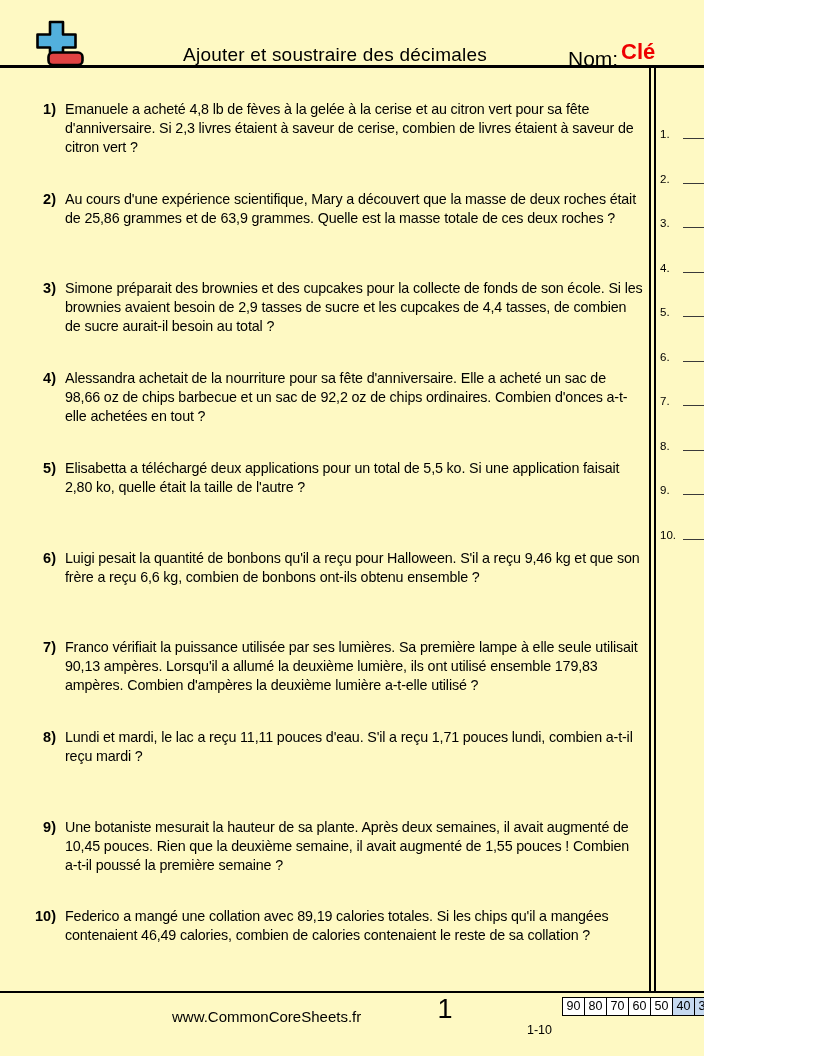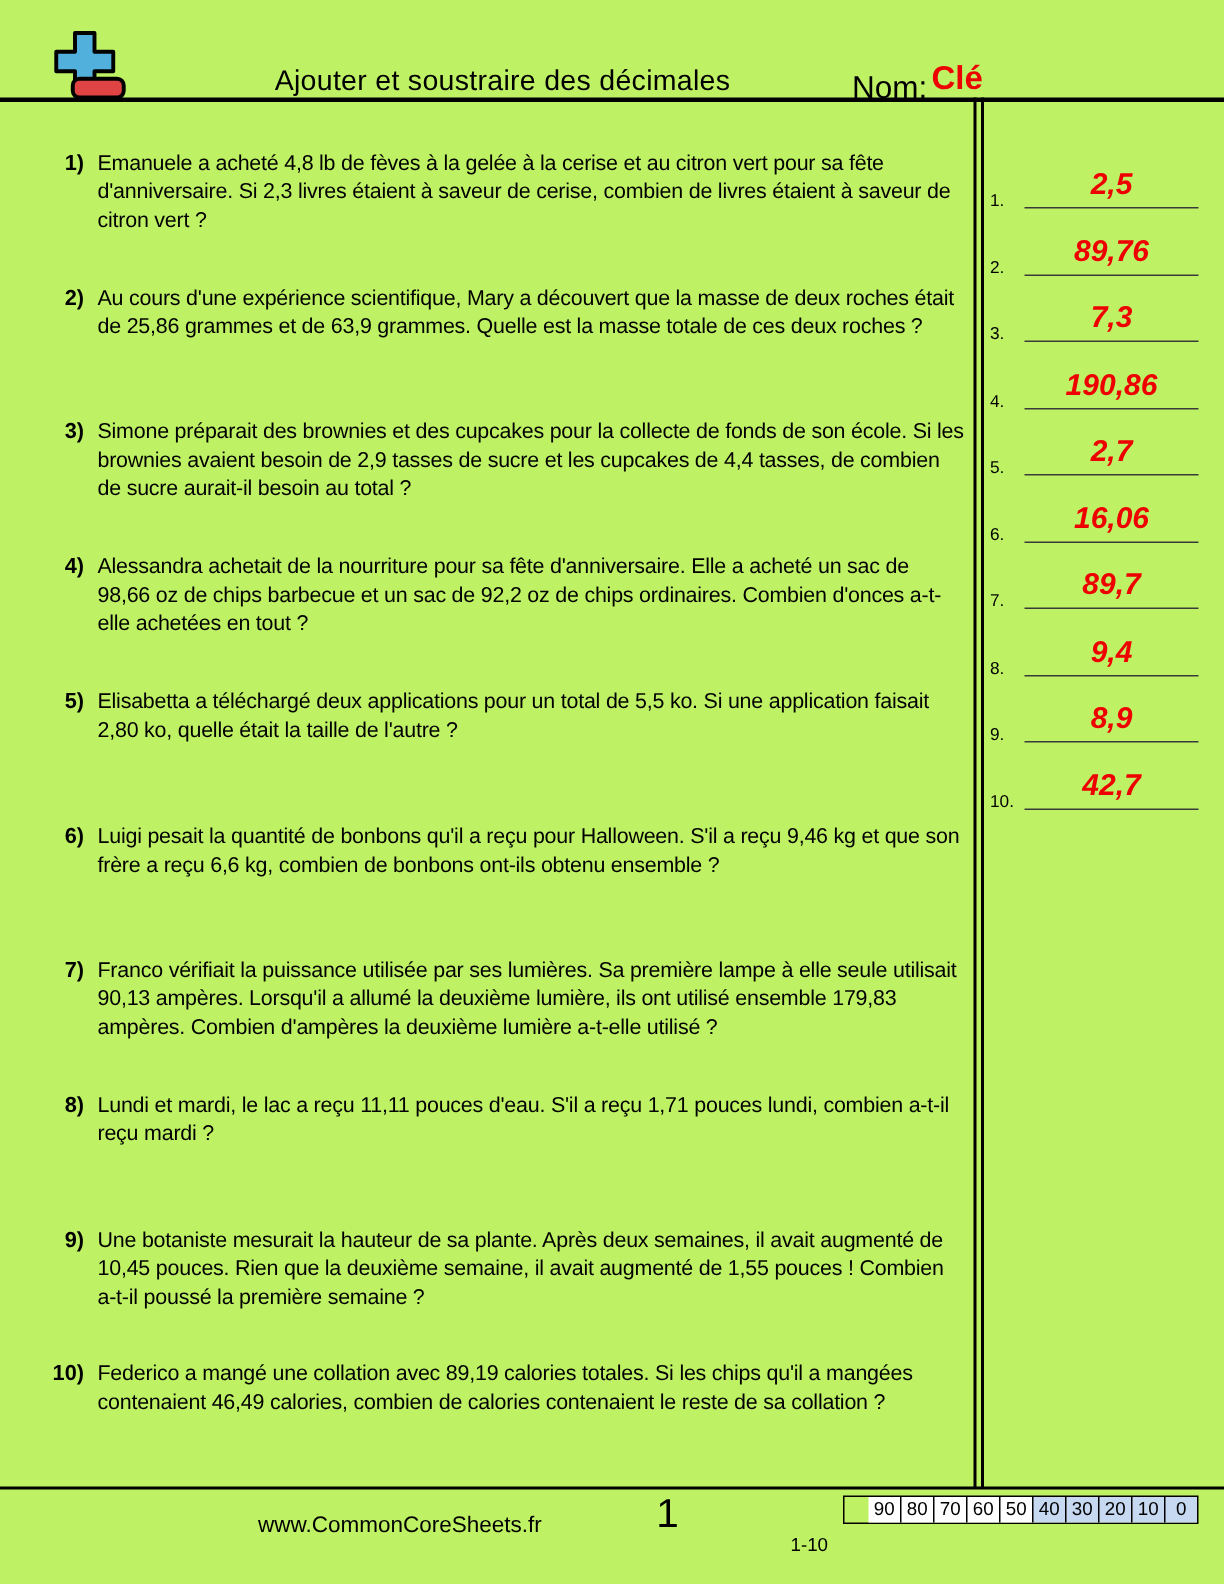--- a/index.html
+++ b/index.html
@@ -1,16 +1,16 @@
 <!DOCTYPE html>
 <html><head>
 <meta charset="utf-8">
 <style>
   html,body{margin:0;padding:0;background:#fff;}
-  .page{position:relative;width:816px;height:1056px;background:#bef264;overflow:hidden;
+  .page{position:relative;width:704px;height:1056px;background:#fef9c3;overflow:hidden;
         font-family:"Liberation Sans",sans-serif;color:#000;}
 
   
   .logo{position:absolute;left:33px;top:20px;width:52px;height:48px;}
   .worksheet-title{position:absolute;left:155px;top:44px;width:360px;text-align:center;
         font-size:19px;letter-spacing:.2px;}
   .name-label{position:absolute;left:568px;top:47px;font-size:21px;}
   .name-value{position:absolute;left:621px;top:39px;font-size:22px;font-weight:bold;color:#ee0000;}
   .rule-top{position:absolute;left:0;top:65px;width:816px;height:3px;background:#000;}
   .instructions{position:absolute;left:8px;top:71px;font-size:15.5px;font-weight:bold;}
@@ -40,21 +40,21 @@
   .brand-box{position:absolute;left:24px;top:996px;width:142px;height:37px;background:#000;
         border-radius:7px;}
   .brand-pill{position:absolute;left:3px;top:3px;right:3px;bottom:3px;background:#fff;
         border-radius:16px;text-align:center;line-height:30px;font-weight:bold;font-size:16px;}
   .website{position:absolute;left:172px;top:1008px;font-size:15px;}
   .page-num{position:absolute;left:400px;top:994px;width:90px;text-align:center;font-size:27px;}
   .score-label{position:absolute;left:527px;top:999px;font-size:12.5px;margin-top:24px;}
   .score-table{position:absolute;left:562px;top:997px;display:flex;border:1.5px solid #000;}
   .score-cell{width:21px;height:17px;line-height:17px;text-align:center;font-size:12.5px;
         border-left:1.5px solid #000;background:#fff;}
-  .score-cell:first-child{border-left:none;margin-left:16px;}
+  .score-cell:first-child{border-left:none;}
   .score-cell.hl{background:#c6d9f0;}
 </style>
 </head>
 <body>
 
 <div class="page">
 
   <div class="logo">
     <svg width="52" height="48" viewBox="0 0 52 48">
       <path d="M17 2 h13 v12.5 h12.5 v13 h-12.5 v12.5 h-13 v-12.5 h-12.5 v-13 h12.5 z" fill="#52b0dd" stroke="#000" stroke-width="2.6" stroke-linejoin="round"></path>

